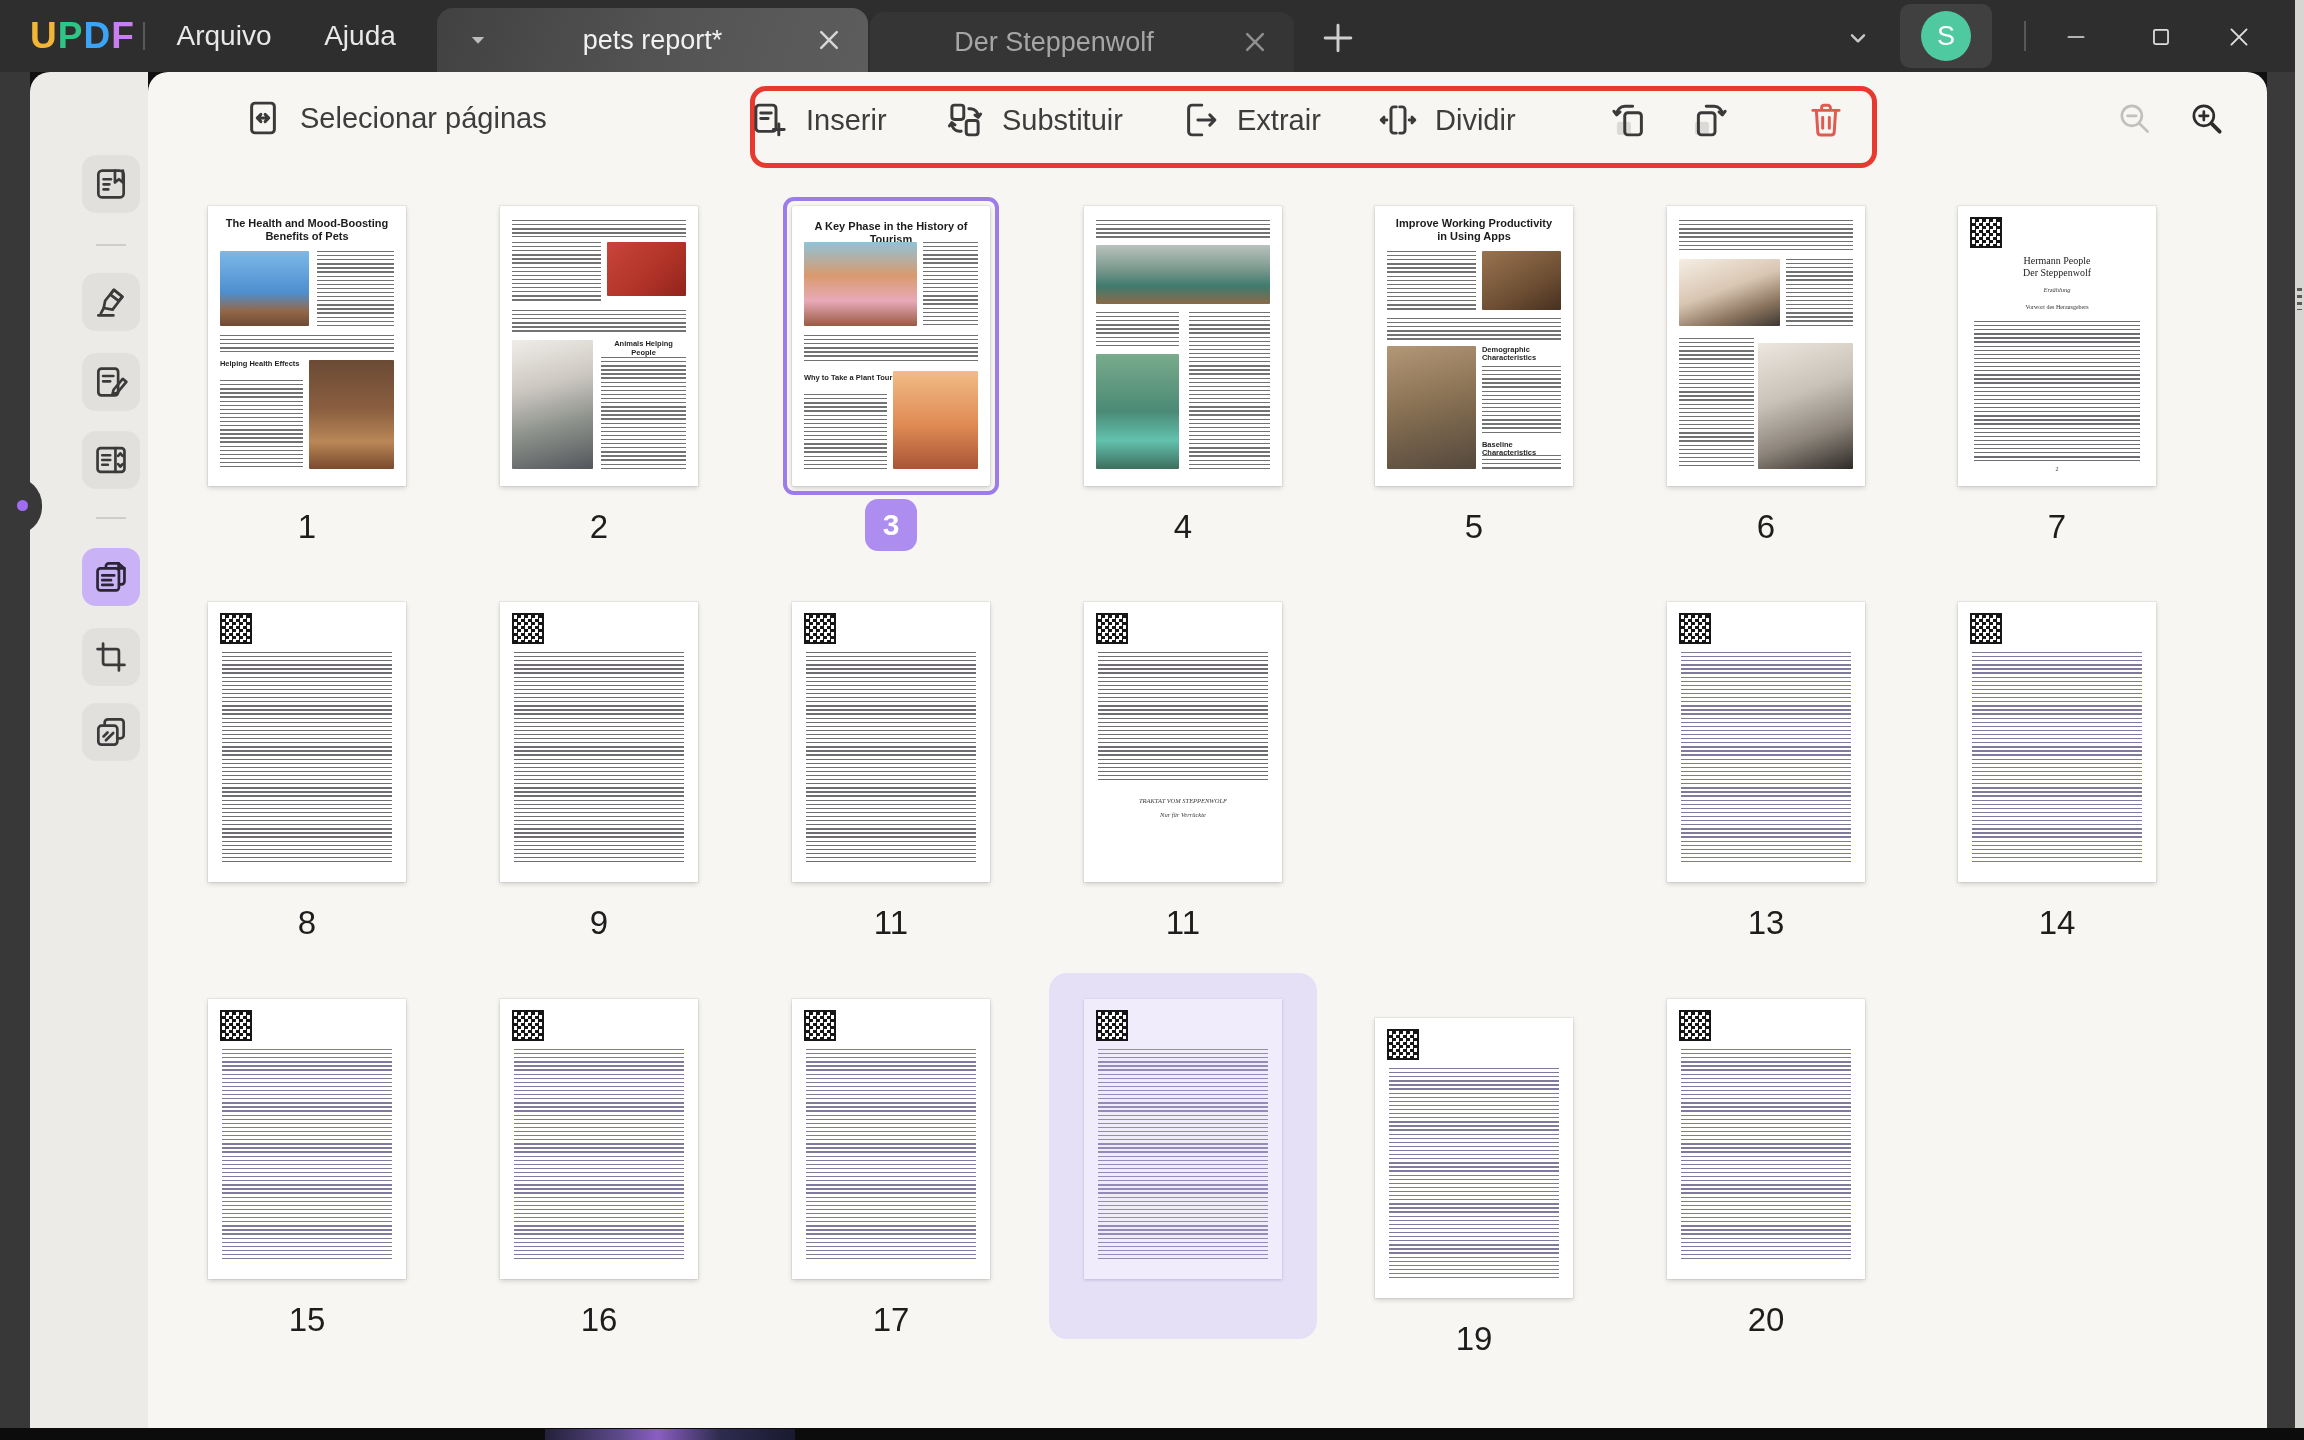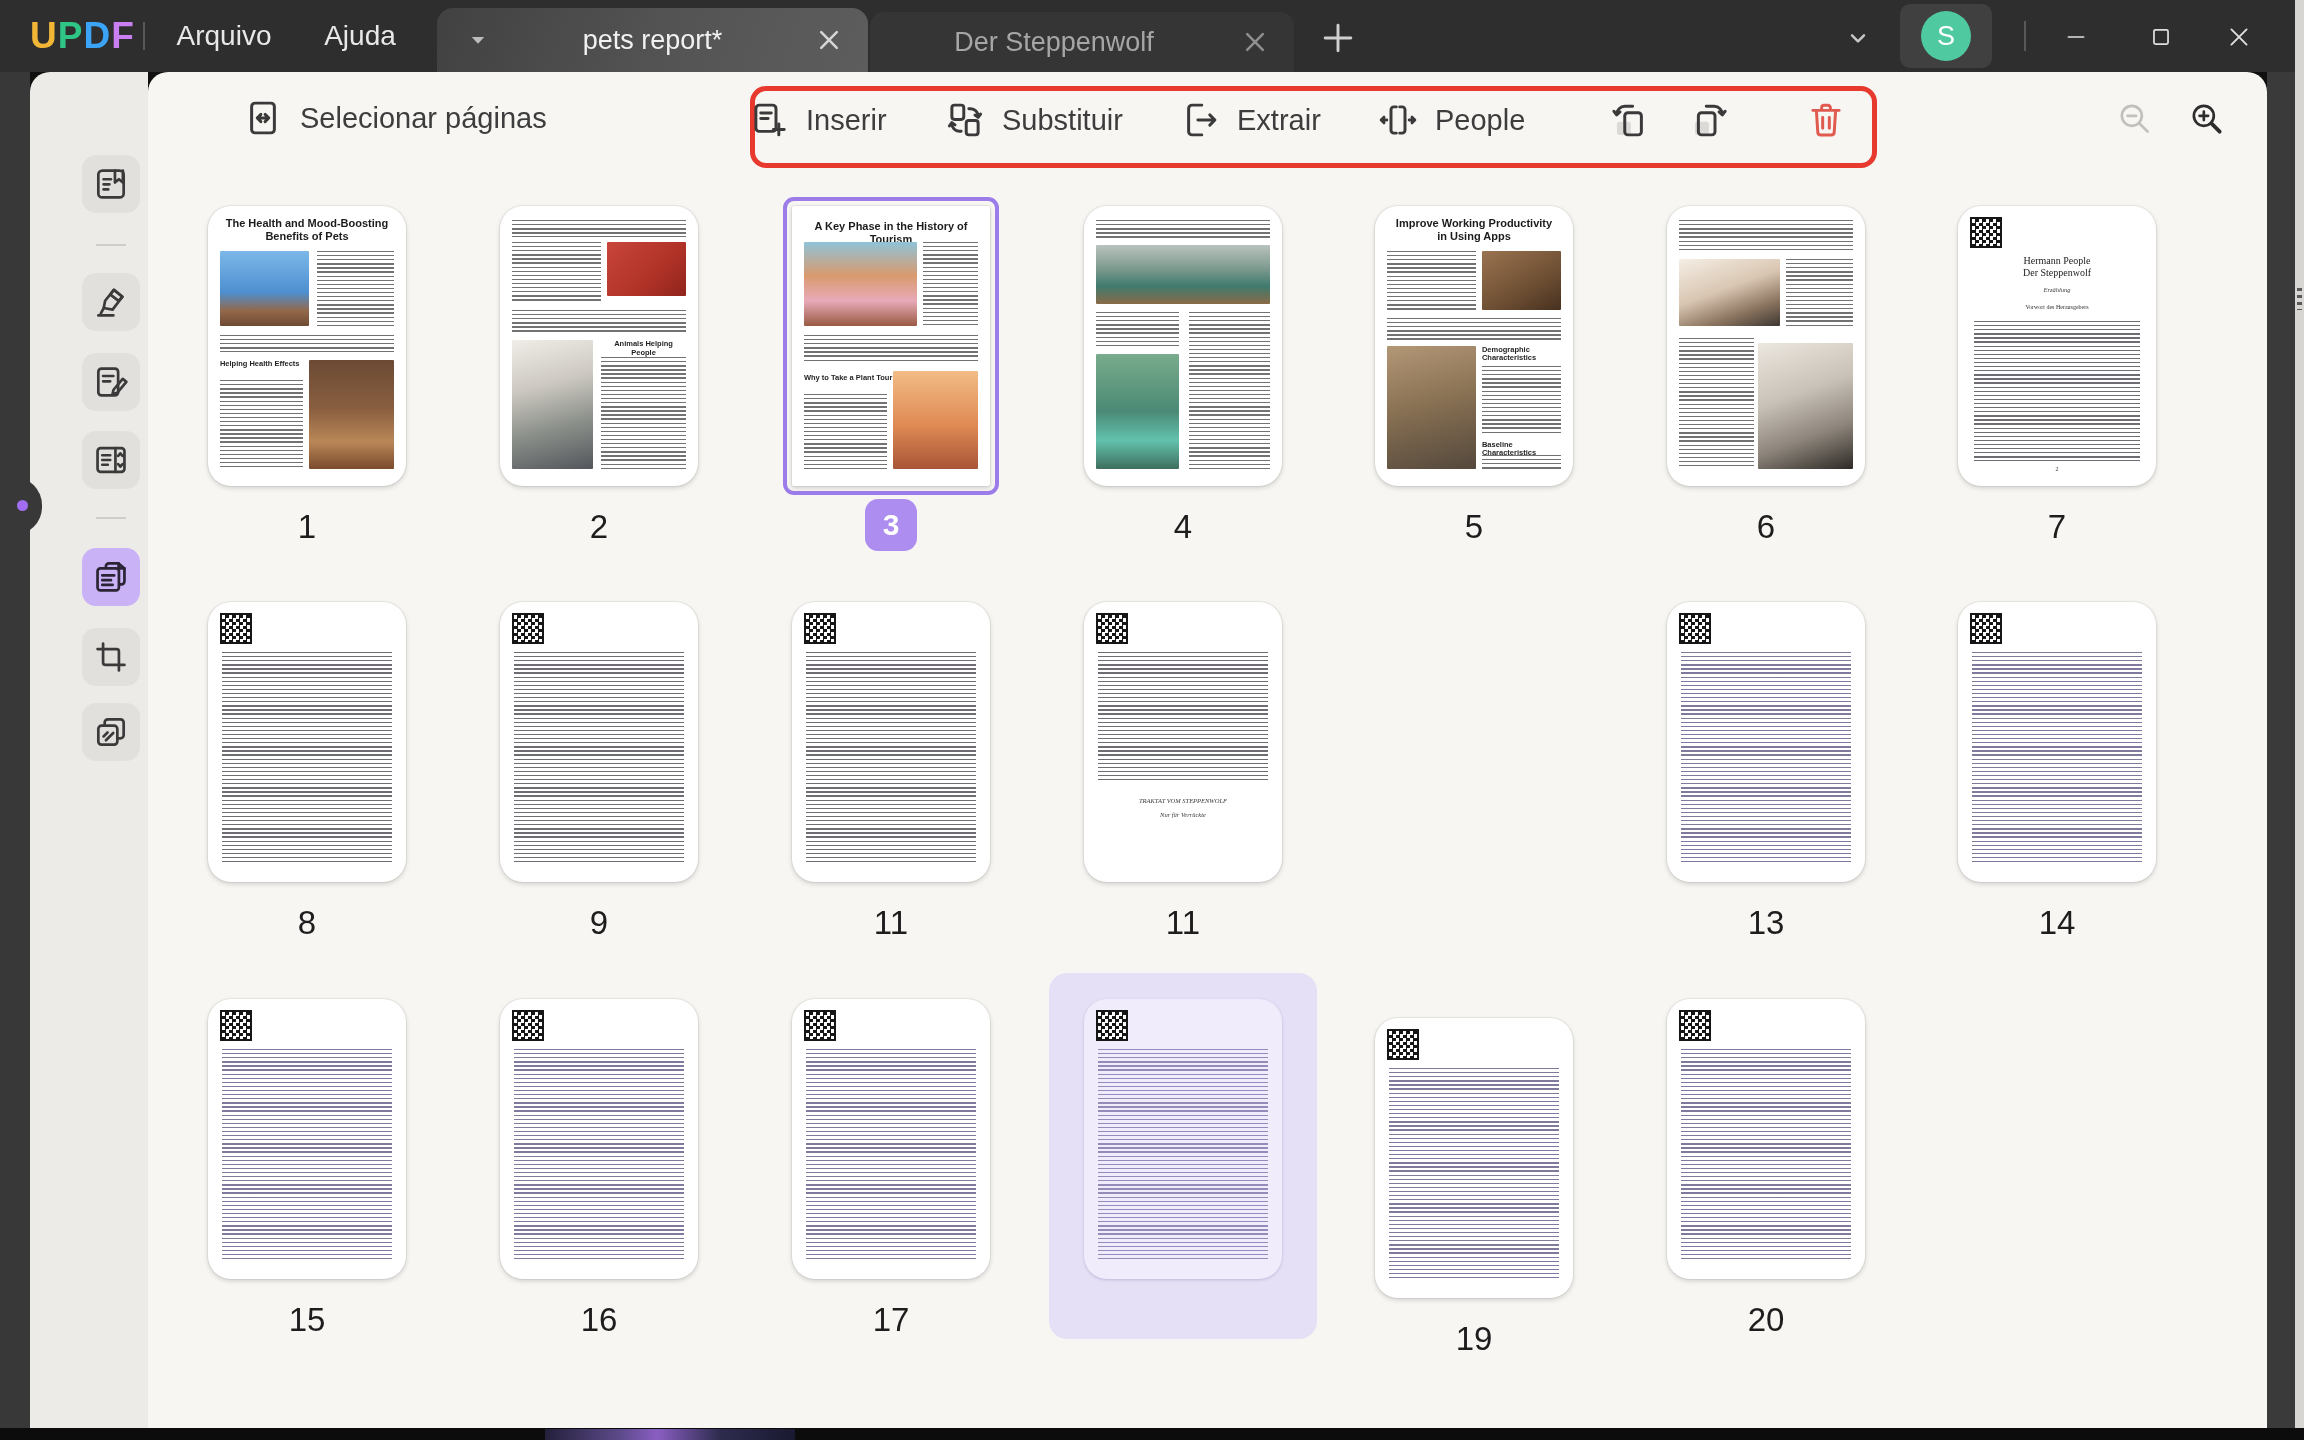--- a/index.html
+++ b/index.html
@@ -69,21 +69,21 @@
   .t-zoomout{left:1968px;top:28px;color:#c6c4c1;}
   .t-zoomin{left:2040px;top:28px;color:#2e2e2e;}
   .t-zoomout svg,.t-zoomin svg{width:38px;height:38px;}
   .t-zoomout .ic{stroke:#c2c0bd;} .t-zoomin .ic{stroke:#2d2d2d;}
 
   
   .grid{position:absolute;left:0;top:0;width:100%;height:100%;}
   .cell{position:absolute;width:240px;}
   .hl-card{position:absolute;left:-14px;top:-26px;width:268px;height:366px;border-radius:18px;}
   .thumb{position:relative;width:198px;height:280px;margin:0 auto;background:#fff;
-         box-shadow:0 2px 5px rgba(0,0,0,.16),0 0 0 1px rgba(0,0,0,.05);border-radius:23px;}
+         box-shadow:0 2px 5px rgba(0,0,0,.16),0 0 0 1px rgba(0,0,0,.05);}
   .thumb.sel{outline:4px solid #9b7ce8;outline-offset:5px;border-radius:2px;}
   .cell.hl .thumb{background:#f1ecfb;box-shadow:0 1px 3px rgba(80,60,140,.25);}
   .blk{position:absolute;box-sizing:border-box;}
   .bt{font-weight:700;text-align:center;color:#1c1c1c;font-size:11px;line-height:1.18;}
   .bh{font-weight:700;color:#1f1f1f;font-size:7.5px;line-height:1.1;}
   .bx{background-image:repeating-linear-gradient(180deg,currentColor 0,currentColor 1.3px,transparent 1.3px,transparent 4.1px);opacity:.78;}
   .bi{border-radius:1px;}
   .bq{background:repeating-conic-gradient(#161616 0% 25%,#fcfcfc 0% 50%) 0 0/7px 7px;border:2px solid #161616;}
   .bst{font-family:"Liberation Serif","DejaVu Serif",serif;text-align:center;color:#222;font-size:10px;line-height:1;}
   .bsi{font-family:"Liberation Serif","DejaVu Serif",serif;font-style:italic;text-align:center;color:#3a3a3a;font-size:6.5px;line-height:1;}
@@ -279,21 +279,21 @@
     <span>Extrair</span>
   </div>
   <div class="tb-item t-split">
     <svg viewBox="0 0 24 24">
         <g class="ic">
       <path d="M11 4.5H9.6A1.6 1.6 0 0 0 8 6.1v11.8a1.6 1.6 0 0 0 1.6 1.6H11"></path>
       <path d="M13 4.5h1.4A1.6 1.6 0 0 1 16 6.1v11.8a1.6 1.6 0 0 1-1.6 1.6H13"></path>
       <path d="M5.6 12H2.4M4 10.4 2.4 12 4 13.6M18.4 12h3.2M20 10.4 21.6 12 20 13.6"></path>
         </g>
       </svg>
-    <span>People</span>
+    <span>Dividir</span>
   </div>
   <div class="tb-item t-rotl">
     <svg viewBox="0 0 24 24">
       <rect x="4.5" y="13" width="8" height="7.5" rx="1.5" fill="#dcdad6"></rect>
       <g class="ic">
           <rect x="9" y="7.8" width="9.5" height="12.7" rx="1.8"></rect>
       <path d="M13.5 4.2H9A4.6 4.6 0 0 0 4.4 8.8"></path>
           <path d="M2.8 7 4.4 9.1 6.3 7.4"></path>
         </g>
       </svg>

